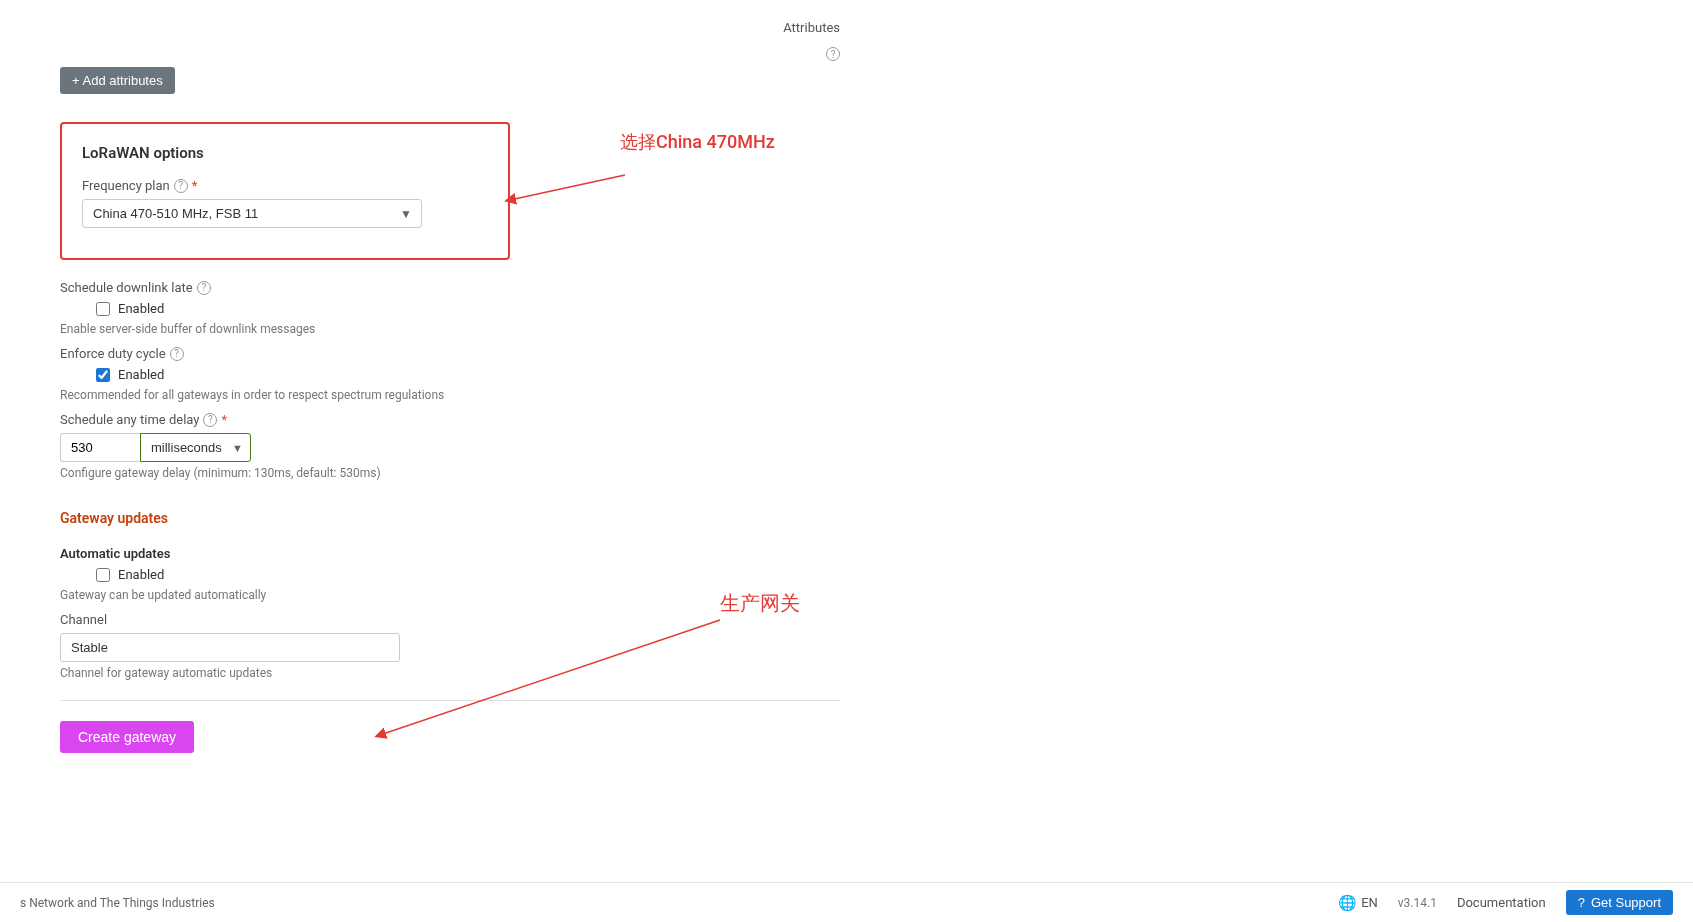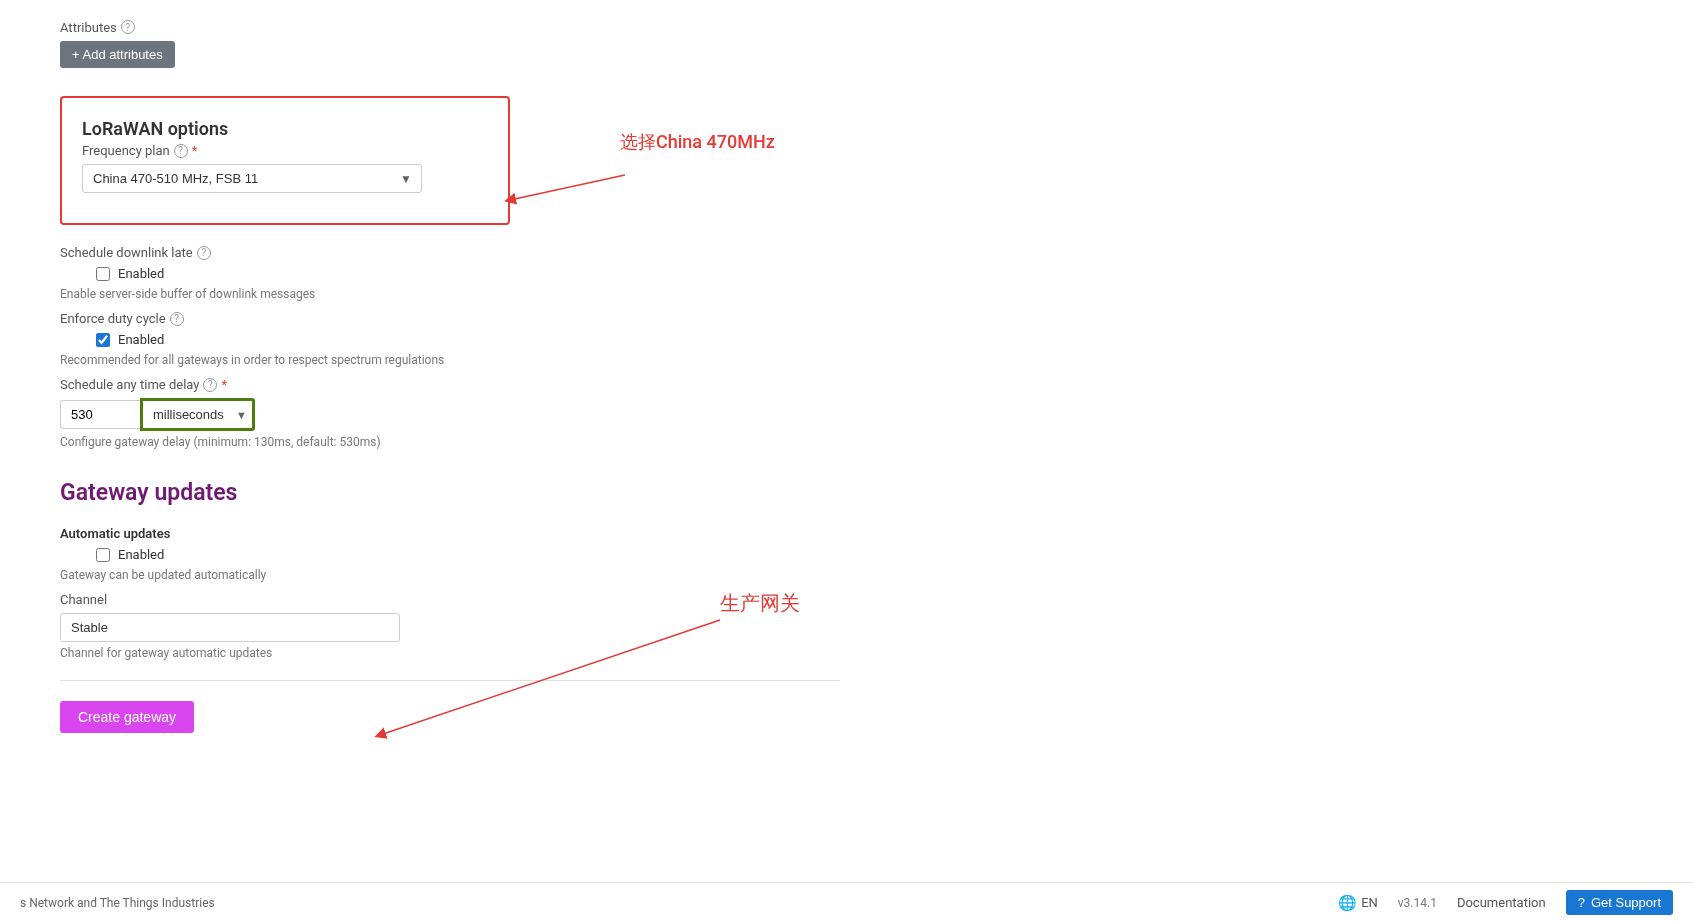--- a/index.html
+++ b/index.html
@@ -16,22 +16,23 @@
       max-width: 900px;
     }
     .attributes-section {
       margin-bottom: 20px;
     }
     .section-label {
       font-size: 13px;
       color: #555;
       margin-bottom: 6px;
       display: flex;
-      align-items: flex-start;
-      gap: 4px;
+      align-items: flex-end;
+      gap: 12px;
+      flex-direction: column;
     }
     .help-icon {
       display: inline-flex;
       align-items: center;
       justify-content: center;
       width: 14px;
       height: 14px;
       border-radius: 50%;
       border: 1px solid #999;
       font-size: 10px;
@@ -59,24 +60,24 @@
     }
     .lorawan-box {
       border: 2px solid #e53935;
       border-radius: 4px;
       padding: 20px;
       margin-bottom: 20px;
       display: inline-block;
       min-width: 450px;
     }
     .lorawan-title {
-      font-size: 18px;
+      font-size: 15px;
       font-weight: 600;
       color: #333;
-      margin-bottom: 4px;
+      margin-bottom: 16px;
     }
     .field-label {
       font-size: 13px;
       color: #555;
       margin-bottom: 6px;
       display: flex;
       align-items: center;
       gap: 4px;
     }
     .required-star { color: #e53935; }
@@ -137,43 +138,43 @@
       font-size: 13px;
       width: 80px;
     }
     .unit-select-wrapper {
       position: relative;
     }
     .unit-select {
       appearance: none;
       -webkit-appearance: none;
       padding: 6px 28px 6px 10px;
-      border: 3px solid #4d7c0f;
+      border: 1px solid #4d7c0f;
       border-radius: 0 3px 3px 0;
       font-size: 13px;
       color: #333;
       background: #fff;
       cursor: pointer;
     }
     .unit-arrow {
       position: absolute;
       right: 8px;
       top: 50%;
       transform: translateY(-50%);
       pointer-events: none;
       color: #666;
       font-size: 11px;
     }
     .gateway-updates-section {
       margin-top: 30px;
     }
     .section-title {
-      font-size: 23px;
+      font-size: 14px;
       font-weight: 600;
-      color: #701a75;
+      color: #c2410c;
       margin-bottom: 20px;
     }
     .text-input {
       padding: 6px 10px;
       border: 1px solid #ccc;
       border-radius: 3px;
       font-size: 13px;
       color: #333;
       width: 340px;
     }

